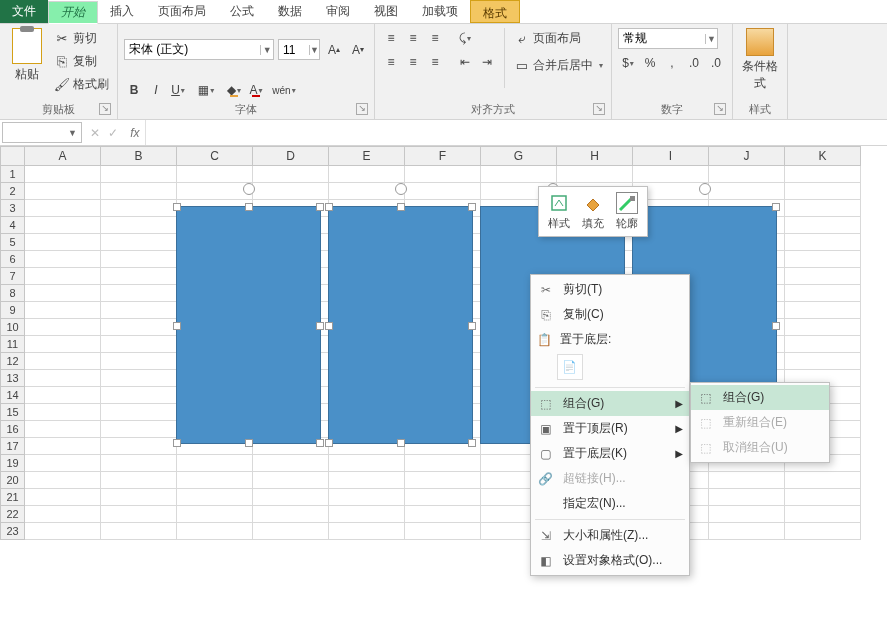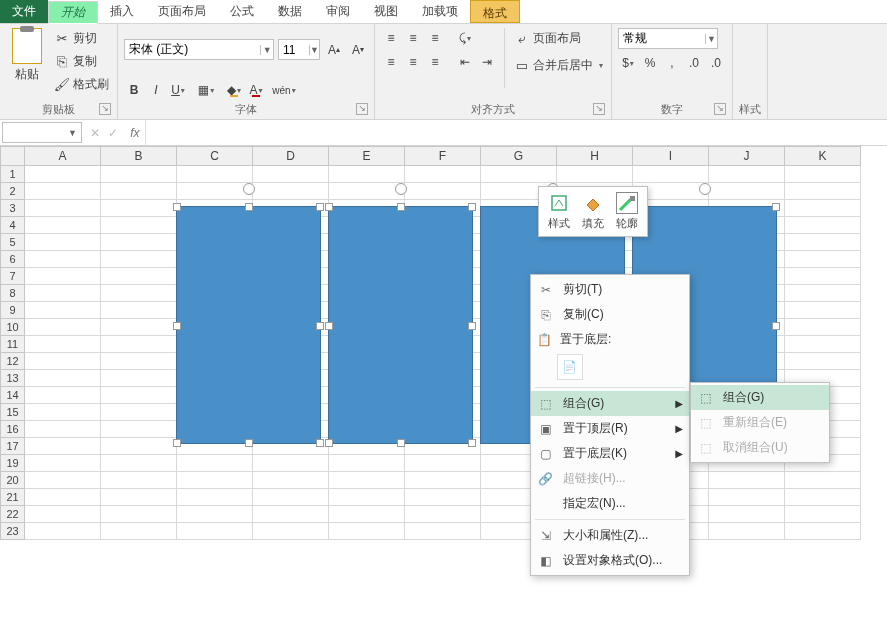--- a/index.html
+++ b/index.html
@@ -341,20 +341,24 @@
         <span class="btn-sq">,</span>
         <span class="btn-sq">.0</span>
         <span class="btn-sq">.0</span>
       </div>
     </div>
     <div class="group-title"><span>数字</span><span class="launcher">↘</span></div>
   </div>
 
   <div class="group">
     <div class="group-body">
+      <div class="big-btn">
+        <div style="width:28px;height:28px;background:linear-gradient(#f7d9a0,#e8a33d);border:1px solid #c98b2d"></div>
+        <span>条件格式</span>
+      </div>
     </div>
     <div class="group-title"><span>样式</span></div>
   </div>
 </div>
 
 <div class="formula-bar">
   <div class="name-box">
       <span></span>
       <span class="arrow">▼</span>
     </div>

